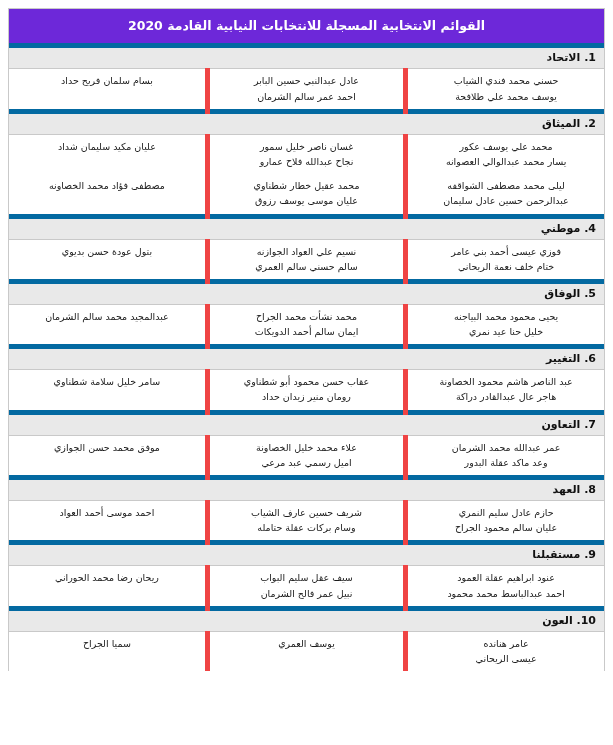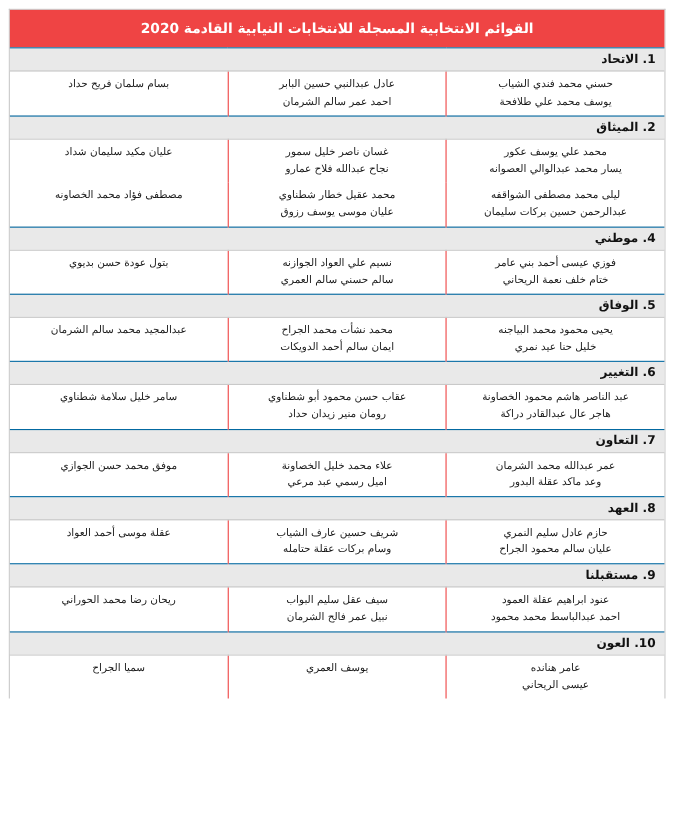--- a/index.html
+++ b/index.html
@@ -20,54 +20,54 @@
     padding: 8px 8px 0 8px;
     background: #ffffff;
   }
   .sheet {
     border: 1px solid #c9c9c9;
     border-bottom: none;
     width: 100%;
     box-sizing: border-box;
   }
   .title-bar {
-    background: #ef4444;
+    background: #6d28d9;
     color: #ffffff;
     text-align: center;
     padding: 7px 10px 8px 10px;
     font-size: 12.5px;
     font-weight: bold;
     line-height: 1.55;
   }
   .title-bar .line {
     display: block;
   }
   table.lists {
     width: 100%;
     border-collapse: collapse;
     table-layout: fixed;
   }
   tr.group-head td {
     background: #e9e9e9;
-    border-top: 1px solid #0369a1;
+    border-top: 5px solid #0369a1;
     border-bottom: 1px solid #c9c9c9;
     padding: 3px 8px 4px 8px;
     font-size: 11px;
     font-weight: bold;
     color: #111111;
     text-align: right;
   }
   tr.members td {
     padding: 4px 8px 5px 8px;
     font-size: 9.5px;
     color: #1a1a1a;
     vertical-align: top;
     line-height: 1.6;
     text-align: center;
-    border-left: 1px solid #ef4444;
+    border-left: 5px solid #ef4444;
   }
   tr.members td:last-child {
     border-left: none;
   }
   tr.members td.col-a { width: 34%; }
   tr.members td.col-b { width: 34%; }
   tr.members td.col-c { width: 32%; }
   .name {
     display: block;
     white-space: nowrap;
@@ -119,21 +119,21 @@
           </td>
           <td class="col-c">
             <span class="name">عليان مكيد سليمان شداد</span>
             <span class="name empty"></span>
           </td>
         </tr>
 
         <tr class="members">
           <td class="col-a">
             <span class="name">ليلى محمد مصطفى الشواقفه</span>
-            <span class="name">عبدالرحمن حسين بركات سليمان</span>
+            <span class="name">عبدالرحمن حسين عادل سليمان</span>
           </td>
           <td class="col-b">
             <span class="name">محمد عقيل خطار شطناوي</span>
             <span class="name">عليان موسى يوسف رزوق</span>
           </td>
           <td class="col-c">
             <span class="name">مصطفى فؤاد محمد الخصاونه</span>
             <span class="name empty"></span>
           </td>
         </tr>
@@ -216,21 +216,21 @@
         <tr class="members">
           <td class="col-a">
             <span class="name">حازم عادل سليم النمري</span>
             <span class="name">عليان سالم محمود الجراح</span>
           </td>
           <td class="col-b">
             <span class="name">شريف حسين عارف الشياب</span>
             <span class="name">وسام بركات عقلة حتامله</span>
           </td>
           <td class="col-c">
-            <span class="name">عقلة موسى أحمد العواد</span>
+            <span class="name">احمد موسى أحمد العواد</span>
             <span class="name empty"></span>
           </td>
         </tr>
 
         <tr class="group-head">
           <td colspan="3">9. مستقبلنا</td>
         </tr>
         <tr class="members">
           <td class="col-a">
             <span class="name">عنود ابراهيم عقلة العمود</span>

